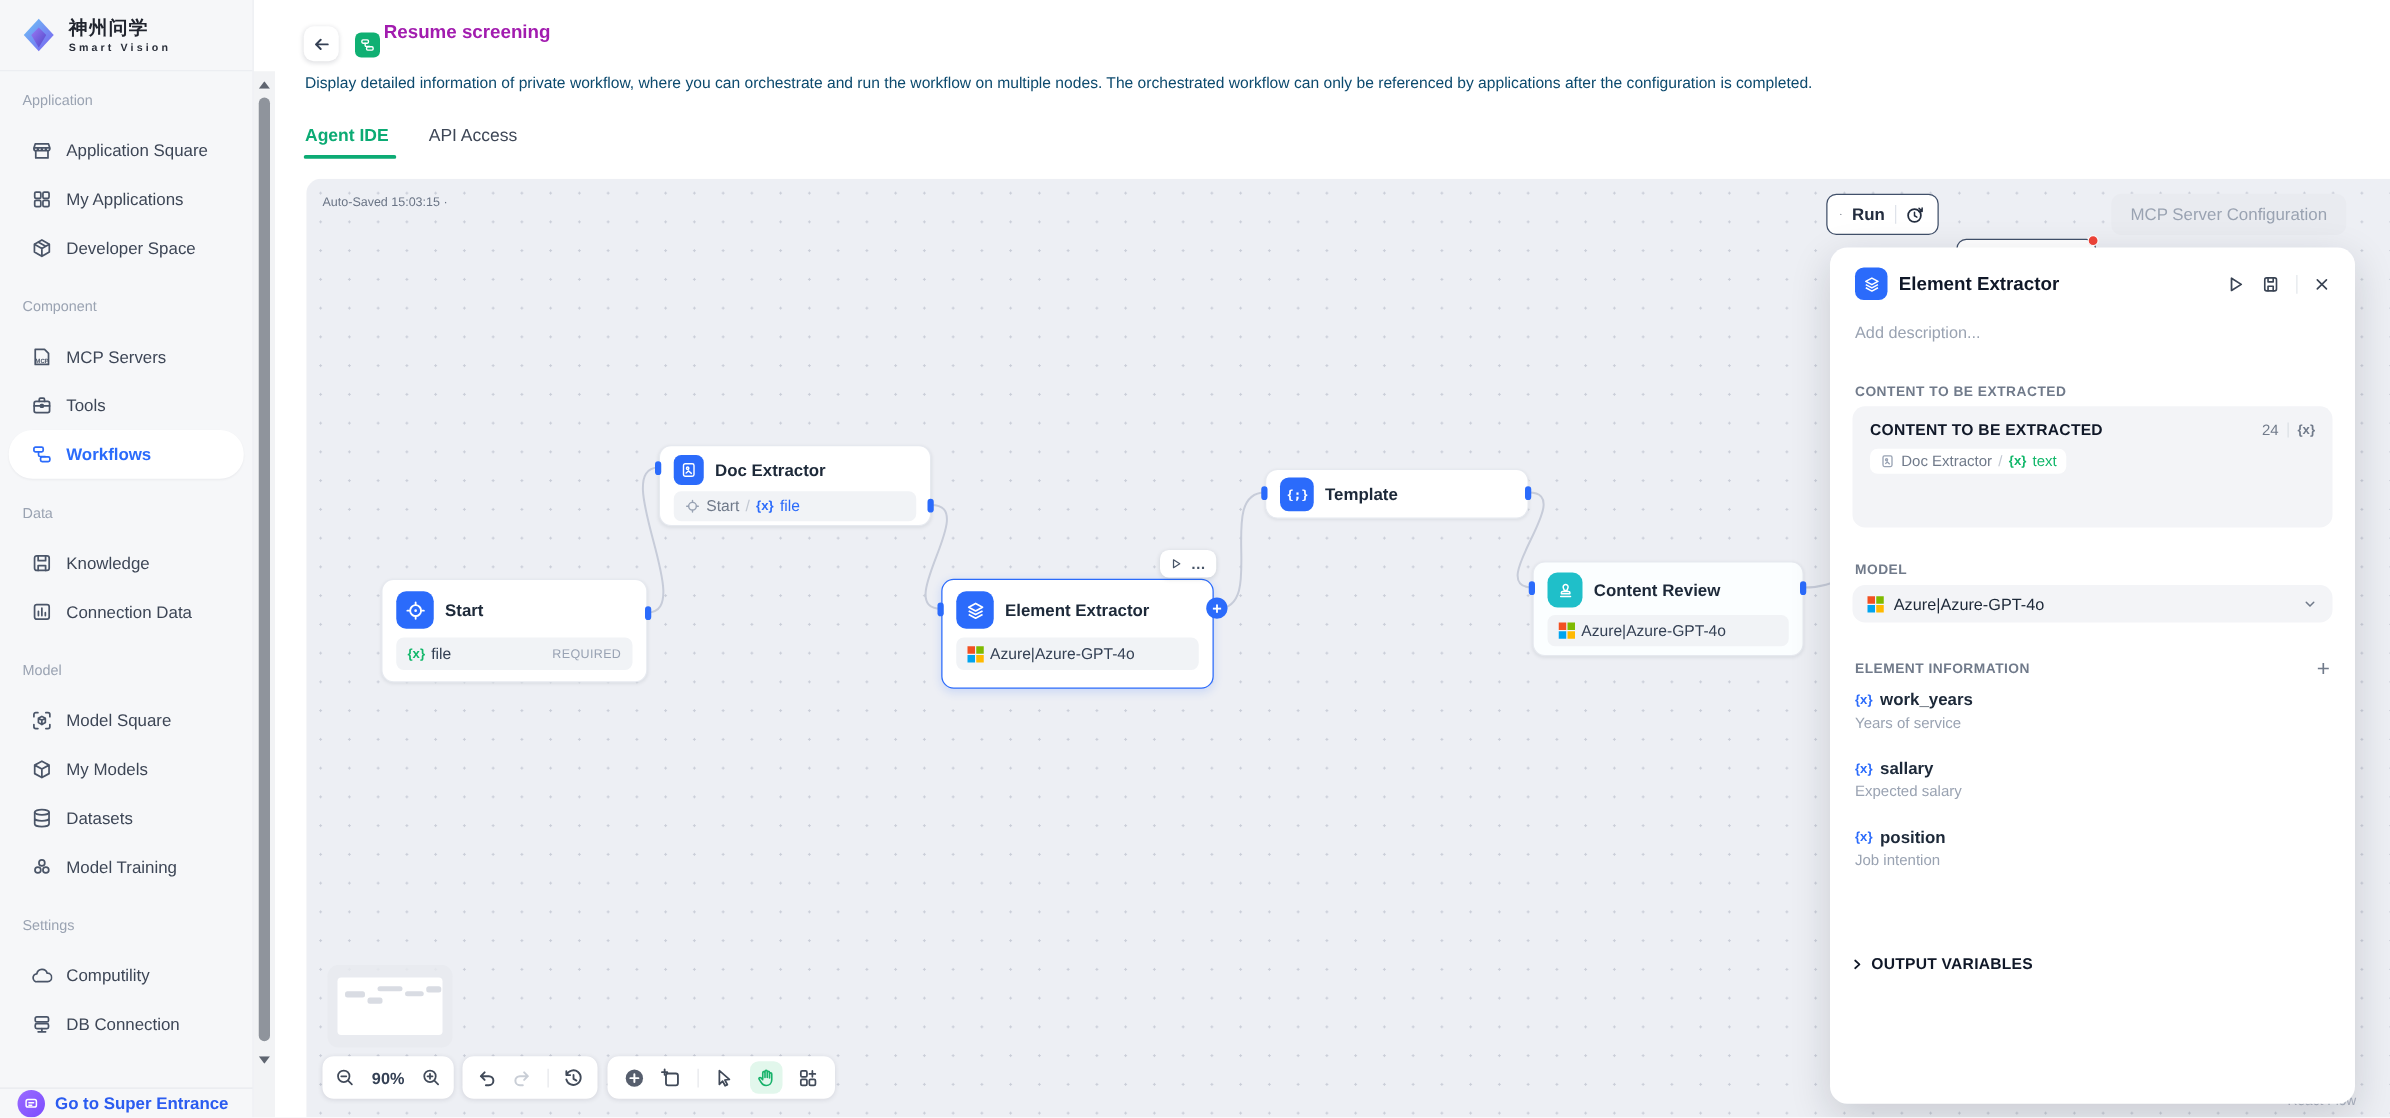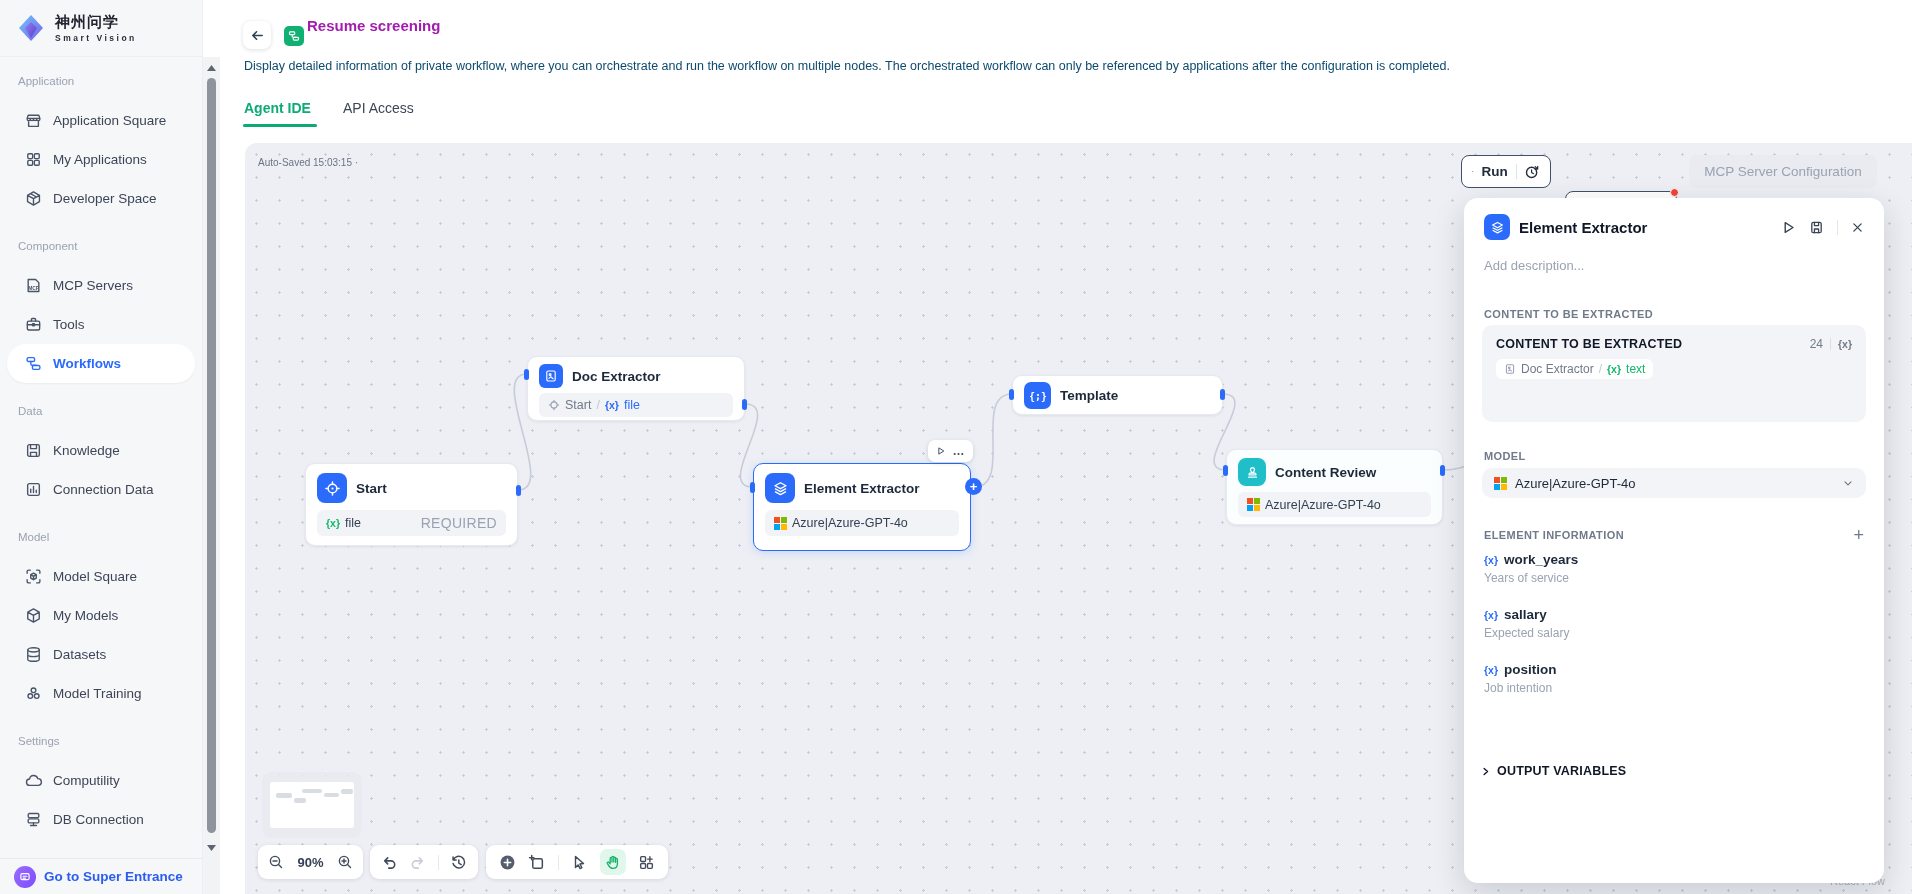--- a/index.html
+++ b/index.html
@@ -14,21 +14,21 @@
   .logo-text .en { font-size:8.5px; color:#2a2f3a; letter-spacing:2.5px; font-weight:600; margin-top:1px; }
   .nav { position:absolute; top:57px; left:0; right:0; bottom:40px; padding-top:18px; overflow:hidden; }
   .nav-section { margin-top:22px; }
   .nav-section:first-child { margin-top:0; }
   .nav-label { height:18px; margin:0 0 8px 18px; font-size:11.5px; color:#9aa3b2; }
   .nav-item { height:39px; display:flex; align-items:center; gap:11px; padding-left:18px; margin:0 7px; font-size:13.5px; color:#3d4656; border-radius:19px; cursor:pointer; }
   .nav-item .icon { width:17px; height:17px; color:#4a5568; display:inline-flex; }
   .nav-item .icon svg { width:17px; height:17px; }
   .nav-item.active { background:#ffffff; color:#2b6bfb; font-weight:700; box-shadow:0 1px 2px rgba(16,24,40,.05); }
   .nav-item.active .icon { color:#2b6bfb; }
-  .sidebar-footer { position:absolute; left:0; right:0; bottom:0; height:36px; border-top:1px solid #e8eaee; display:flex; align-items:center; gap:8px; padding-left:14px; cursor:pointer;margin-top:16px; }
+  .sidebar-footer { position:absolute; left:0; right:0; bottom:0; height:24px; border-top:1px solid #e8eaee; display:flex; align-items:center; gap:8px; padding-left:14px; cursor:pointer;margin-top:16px; }
   .super-icon { width:22px; height:22px; border-radius:50%; background:linear-gradient(135deg,#9a6bff,#7c4dff); display:flex; align-items:center; justify-content:center; }
   .sidebar-footer .label { font-size:13.5px; color:#2b5cf0; font-weight:600; }
 
   
   .vscroll { position:absolute; left:203px; top:57px; width:17px; height:837px; background:#f2f3f5; }
   .vs-btn { position:absolute; left:0; width:17px; height:17px; display:flex; align-items:center; justify-content:center; cursor:pointer; }
   .vs-up { top:2px; } .vs-down { top:782px; }
   .vs-thumb { position:absolute; left:4px; top:21px; width:9px; height:755px; background:#8f949c; border-radius:5px; cursor:pointer; }
 
   
@@ -65,21 +65,21 @@
   .node-title { font-size:13.5px; font-weight:700; color:#1d2939; }
   .node-row { margin-top:7px; height:26px; background:#f1f3f6; border-radius:6px; display:flex; align-items:center; gap:5px; padding:0 9px; font-size:12.5px; color:#344054; }
   .node.selected { border:1.5px solid #2b6bfb; box-shadow:0 2px 8px rgba(41,107,255,.18); }
   .n-start { left:60px; top:320px; width:213px; height:83px; }
   .n-doc { left:282px; top:213px; width:218px; height:65px; padding:7px 11px; }
   .n-ee { left:508px; top:320px; width:218px; height:88px; }
   .n-tpl { left:767px; top:232px; width:211px; height:40px; padding:6px 11px; }
   .n-cr { left:981px; top:306px; width:217px; height:76px; padding:8px 11px; background:#fbfeff; }
   .vx { font-size:10.5px; font-weight:700; }
   .vx.green { color:#12b76a; } .vx.blue { color:#2b6bfb; } .vx.gray { color:#707a8a; }
-  .req { margin-left:auto; font-size:14px; color:#98a2b3; letter-spacing:.3px; }
+  .req { margin-left:auto; font-size:10px; color:#98a2b3; letter-spacing:.3px; }
   .ref-node { color:#707a8a; } .ref-sep { color:#c2c8d2; } .ref-var { color:#2b6bfb; }
   .ms-logo { width:13px; height:13px; display:grid; grid-template-columns:6px 6px; grid-template-rows:6px 6px; gap:1px; flex:none; }
   .ms-logo i:nth-child(1){background:#f25022;} .ms-logo i:nth-child(2){background:#7fba00;}
   .ms-logo i:nth-child(3){background:#00a4ef;} .ms-logo i:nth-child(4){background:#ffb900;}
   .port { position:absolute; width:5px; height:11px; background:#2b6bfb; border-radius:3px; z-index:4; cursor:crosshair; }
   .port-plus { position:absolute; width:17px; height:17px; border-radius:50%; background:#2b6bfb; color:#fff; display:flex; align-items:center; justify-content:center; font-size:13px; font-weight:700; z-index:5; cursor:pointer; }
   .node-hover-pill { position:absolute; left:683px; top:297px; width:45px; height:22px; background:#fff; border-radius:7px; box-shadow:0 1px 4px rgba(16,24,40,.15); display:flex; align-items:center; justify-content:center; gap:7px; color:#475467; z-index:6; }
 
   
   .minimap { position:absolute; left:17px; top:629px; width:100px; height:66px; background:#e7eaefd9; border-radius:9px; cursor:pointer; }

